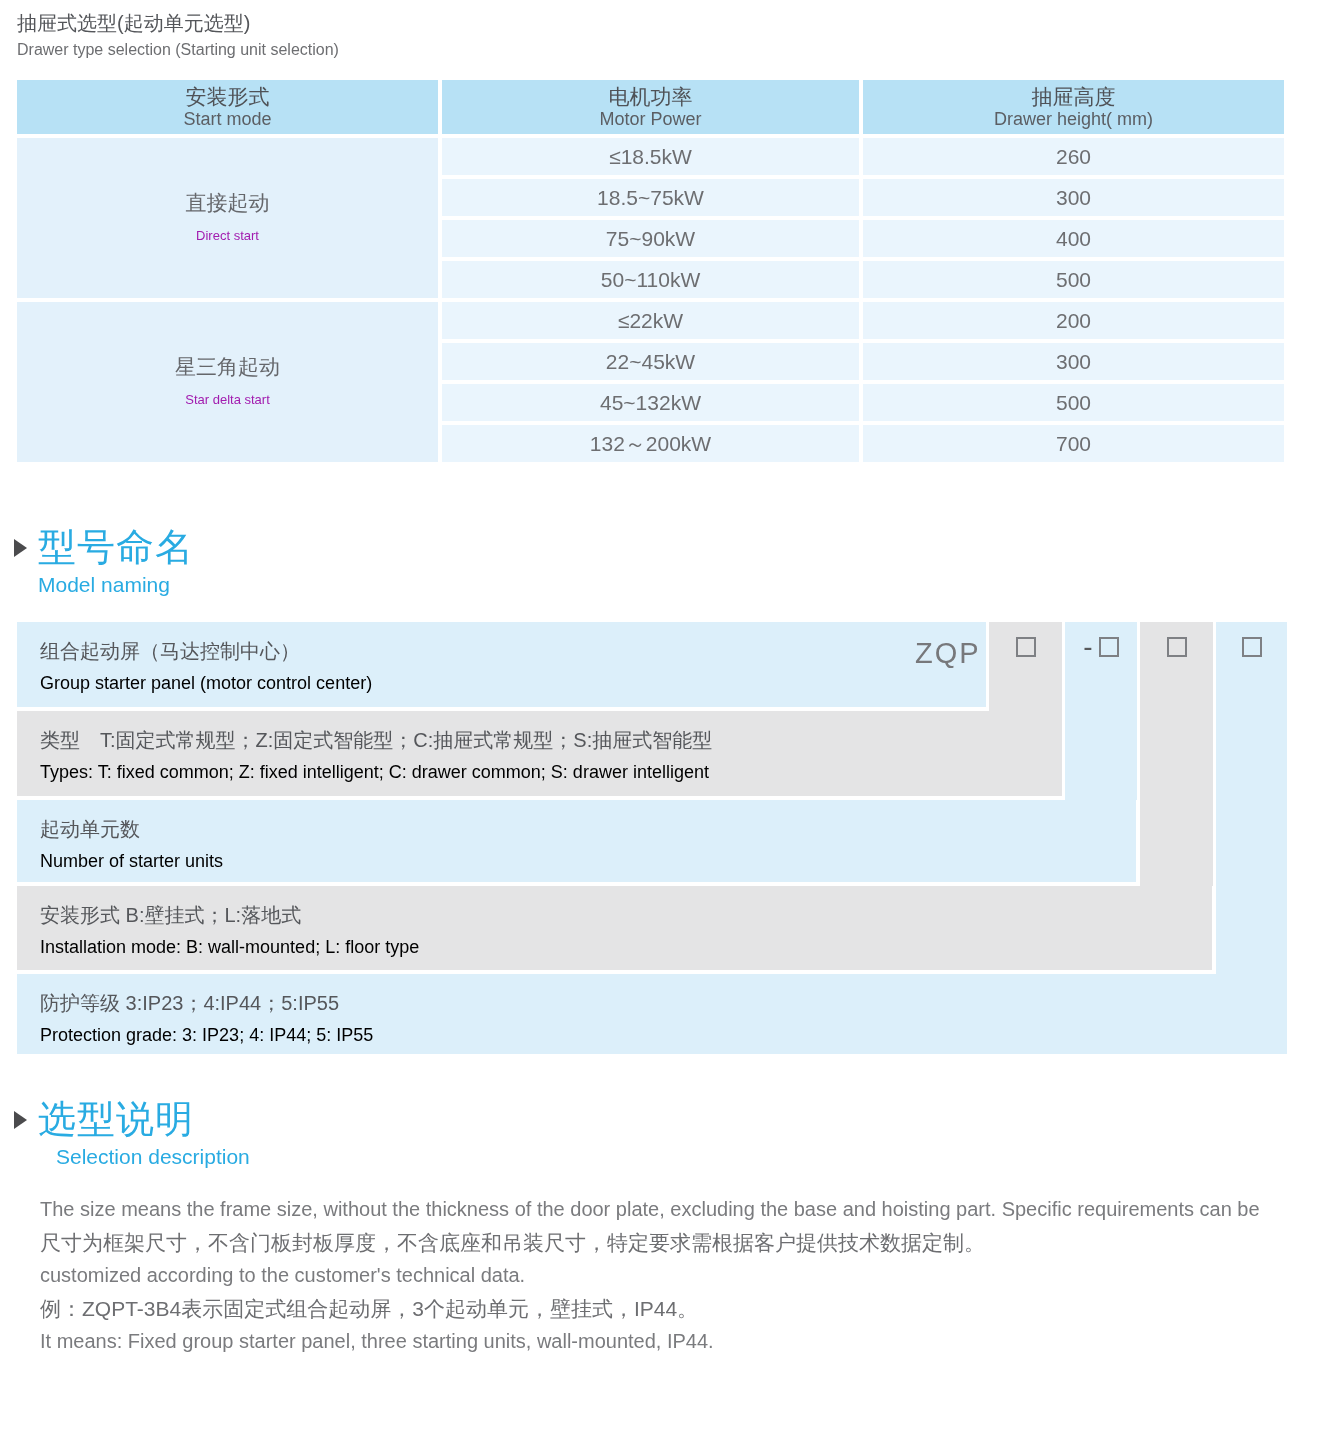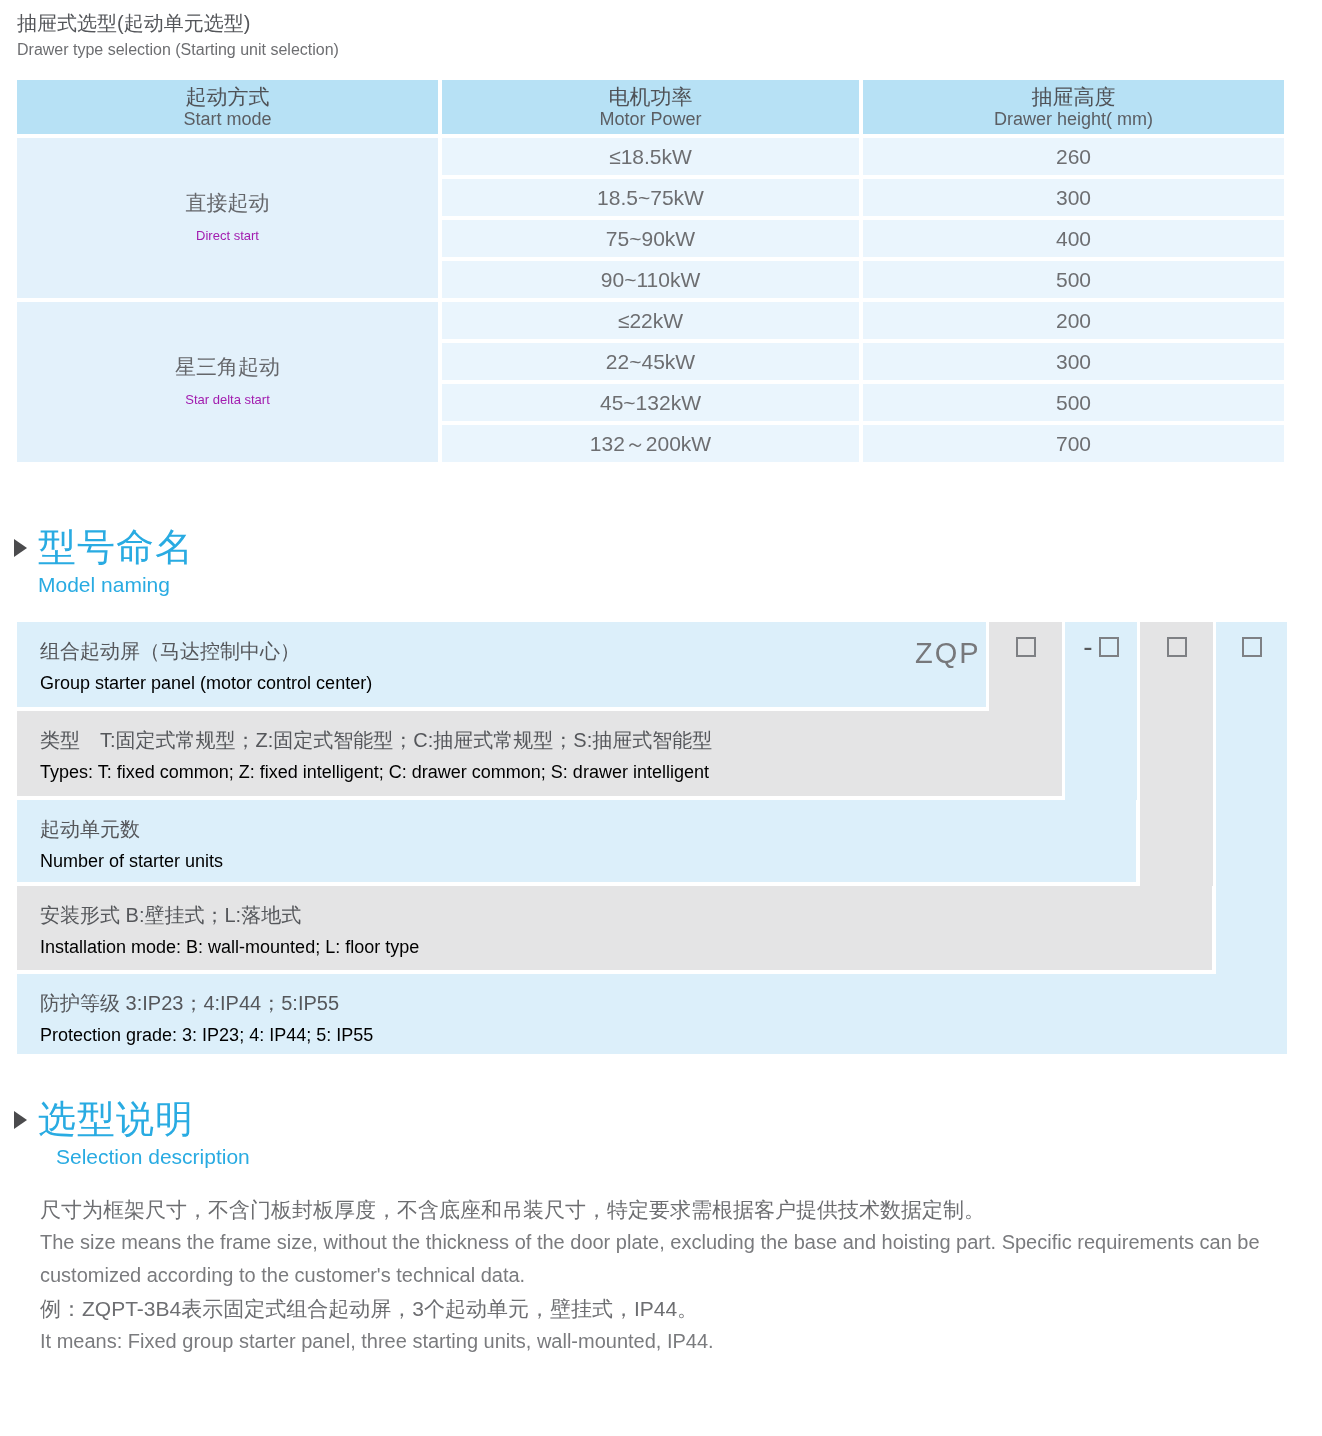--- a/index.html
+++ b/index.html
@@ -55,21 +55,21 @@
 
 <div class="page">
 
   <div class="heading">
     <div class="hzh">抽屉式选型(起动单元选型)</div>
     <div class="hen">Drawer type selection (Starting unit selection)</div>
   </div>
 
   <div class="sel-table">
     <div class="th">
-      <span class="tzh">起动方式</span>
+      <span class="tzh">安装形式</span>
       <span class="ten">Start mode</span>
     </div>
     <div class="th">
       <span class="tzh">电机功率</span>
       <span class="ten">Motor Power</span>
     </div>
     <div class="th">
       <span class="tzh">抽屉高度</span>
       <span class="ten">Drawer height( mm)</span>
     </div>
@@ -77,21 +77,21 @@
     <div class="group">
       <span class="gzh">直接起动</span>
       <span class="gen">Direct start</span>
     </div>
     <div class="cell">≤18.5kW</div>
     <div class="cell">260</div>
     <div class="cell">18.5~75kW</div>
     <div class="cell">300</div>
     <div class="cell">75~90kW</div>
     <div class="cell">400</div>
-    <div class="cell">90~110kW</div>
+    <div class="cell">50~110kW</div>
     <div class="cell">500</div>
 
     <div class="group">
       <span class="gzh">星三角起动</span>
       <span class="gen">Star delta start</span>
     </div>
     <div class="cell">≤22kW</div>
     <div class="cell">200</div>
     <div class="cell">22~45kW</div>
     <div class="cell">300</div>
@@ -146,20 +146,20 @@
     <span class="zqp">ZQP</span>
   </div>
 
   <div class="section sec2" style="left:14px; top:1096px;">
     <span class="tri"></span>
     <div class="st-zh">选型说明</div>
     <div class="st-en">Selection description</div>
   </div>
 
   <div class="desc">
+    <div class="line den">The size means the frame size, without the thickness of the door plate, excluding the base and hoisting part. Specific requirements can be</div>
     <div class="line dzh">尺寸为框架尺寸，不含门板封板厚度，不含底座和吊装尺寸，特定要求需根据客户提供技术数据定制。</div>
-    <div class="line den">The size means the frame size, without the thickness of the door plate, excluding the base and hoisting part. Specific requirements can be</div>
     <div class="line den">customized according to the customer's technical data.</div>
     <div class="line dzh">例：ZQPT-3B4表示固定式组合起动屏，3个起动单元，壁挂式，IP44。</div>
     <div class="line den">It means: Fixed group starter panel, three starting units, wall-mounted, IP44.</div>
   </div>
 
 </div>
 
 </body></html>

